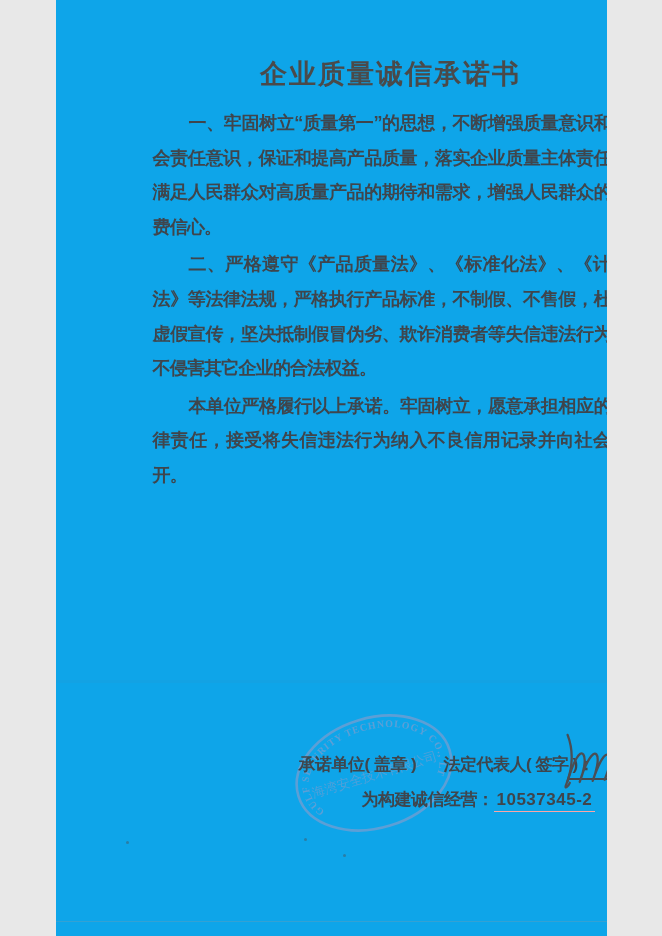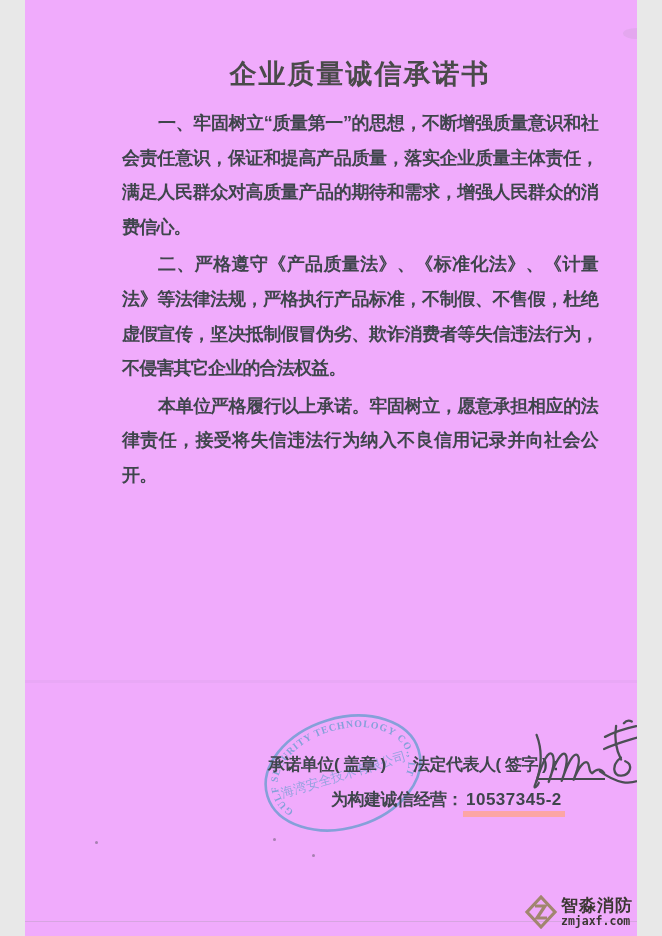--- a/index.html
+++ b/index.html
@@ -1,21 +1,21 @@
 <!DOCTYPE html>
 <html><head>
 <meta charset="utf-8">
 <style>
   html, body { margin: 0; padding: 0; background: #e8e8e8; }
   .page {
     position: relative;
-    width: 612px;
+    width: 551px;
     height: 936px;
     margin: 0 auto;
-    background: #f0abfc;
+    background: #0ea5e9;
     overflow: hidden;
     font-family: "Liberation Sans", "DejaVu Sans", sans-serif;
   }
   .content {
     position: absolute;
     left: 97px;
     top: 56px;
     width: 476px;
   }
   .doc-title {
@@ -48,21 +48,21 @@
     color: #3f454c;
     letter-spacing: -0.5px;
     white-space: nowrap;
     z-index: 3;
   }
   .unit-label  { left: 243px; top: 753px; }
   .rep-label   { left: 388px; top: 753px; }
   .org-code    { left: 306px; top: 788px; }
   .code-value {
     display: inline-block;
-    border-bottom: 6px solid #fca5a5;
+    border-bottom: 1px solid #fca5a5;
     padding: 0 3px 1px 3px;
     letter-spacing: 0.5px;
     font-weight: 600;
   }
   .sig-underline {
     position: absolute;
     left: 512px; top: 778px;
     width: 68px; height: 2px;
     background: #46494f;
     z-index: 2;
@@ -164,26 +164,14 @@
   <span class="footer-label org-code">
     <span>为构建诚信经营：</span><span class="code-value">10537345-2</span>
   </span>
 
   <div class="dot dot-1"></div>
   <div class="dot dot-2"></div>
   <div class="dot dot-3"></div>
   <div class="streak streak-1"></div>
   <div class="streak streak-2"></div>
 
-  <div class="watermark">
-    <svg width="34" height="36" viewBox="0 0 34 36">
-      <g fill="none" stroke="#a1866f" stroke-width="3.2" stroke-linejoin="miter">
-        <path d="M17,3 L31,18 L17,33 L3,18 Z"></path>
-        <path d="M11,12 L21,12 L13,24 L23,24"></path>
-      </g>
-    </svg>
-    <div class="wm-text">
-      <span class="wm-brand">智淼消防</span>
-      <span class="wm-url">zmjaxf.com</span>
-    </div>
-  </div>
 
 </div>
 
 </body></html>

